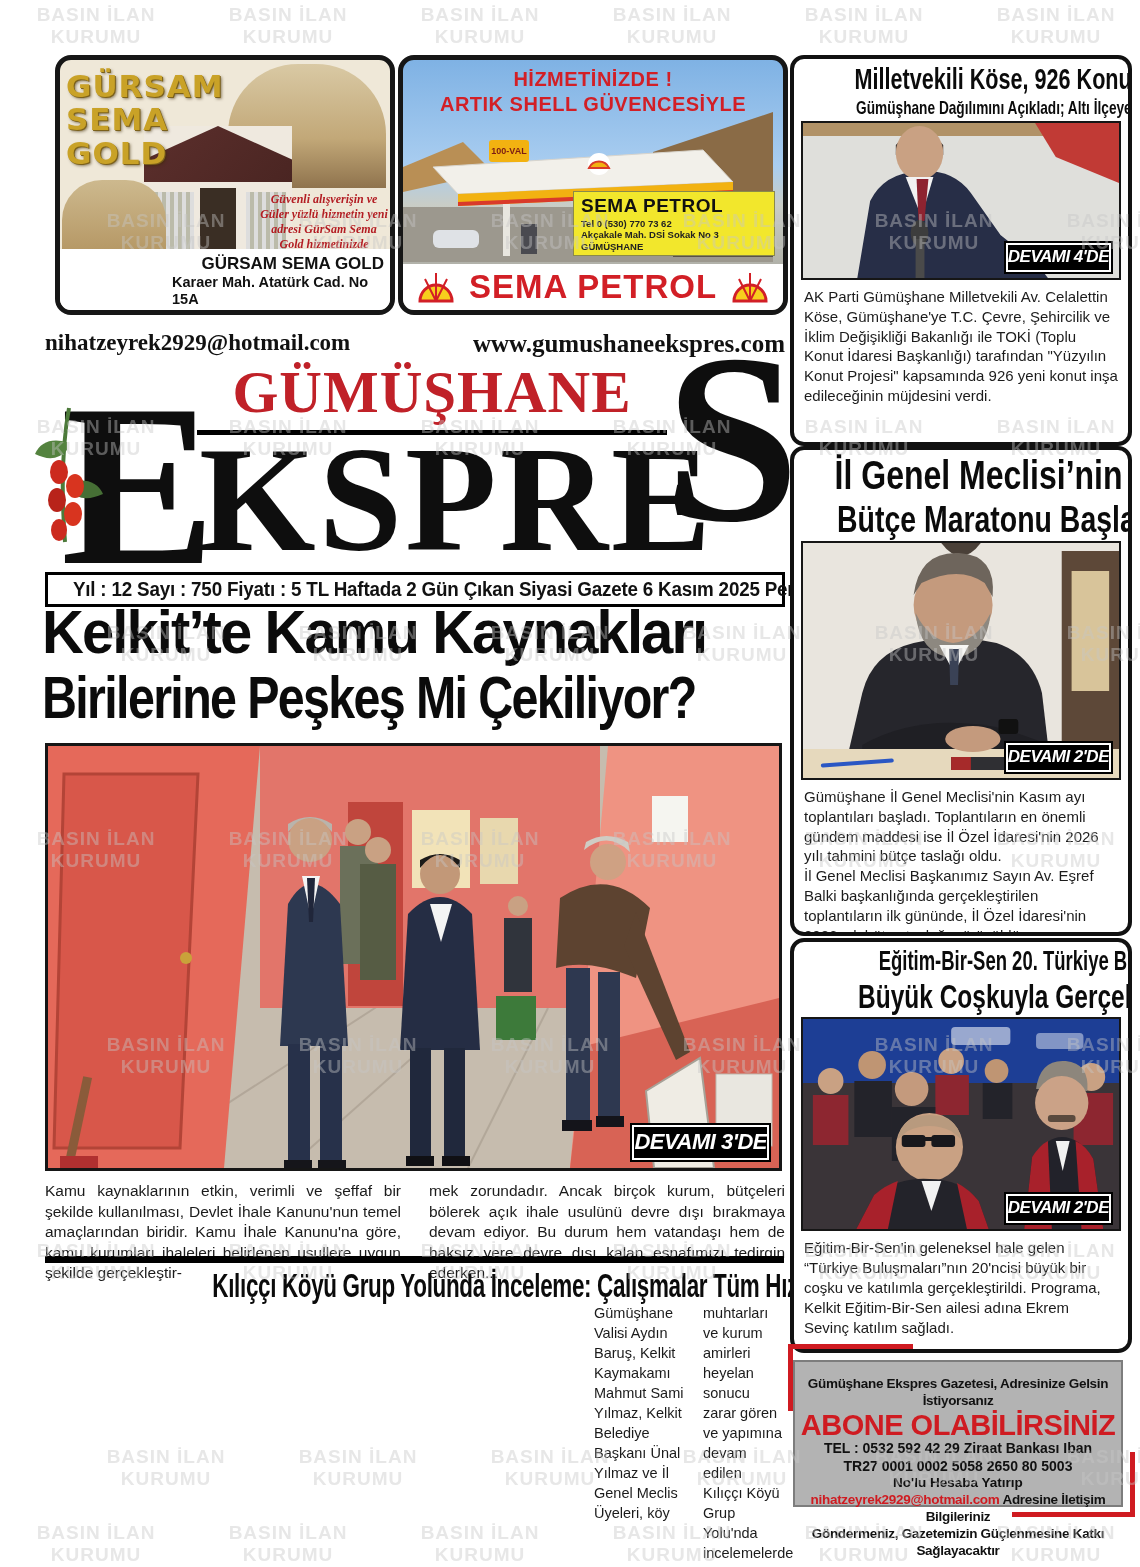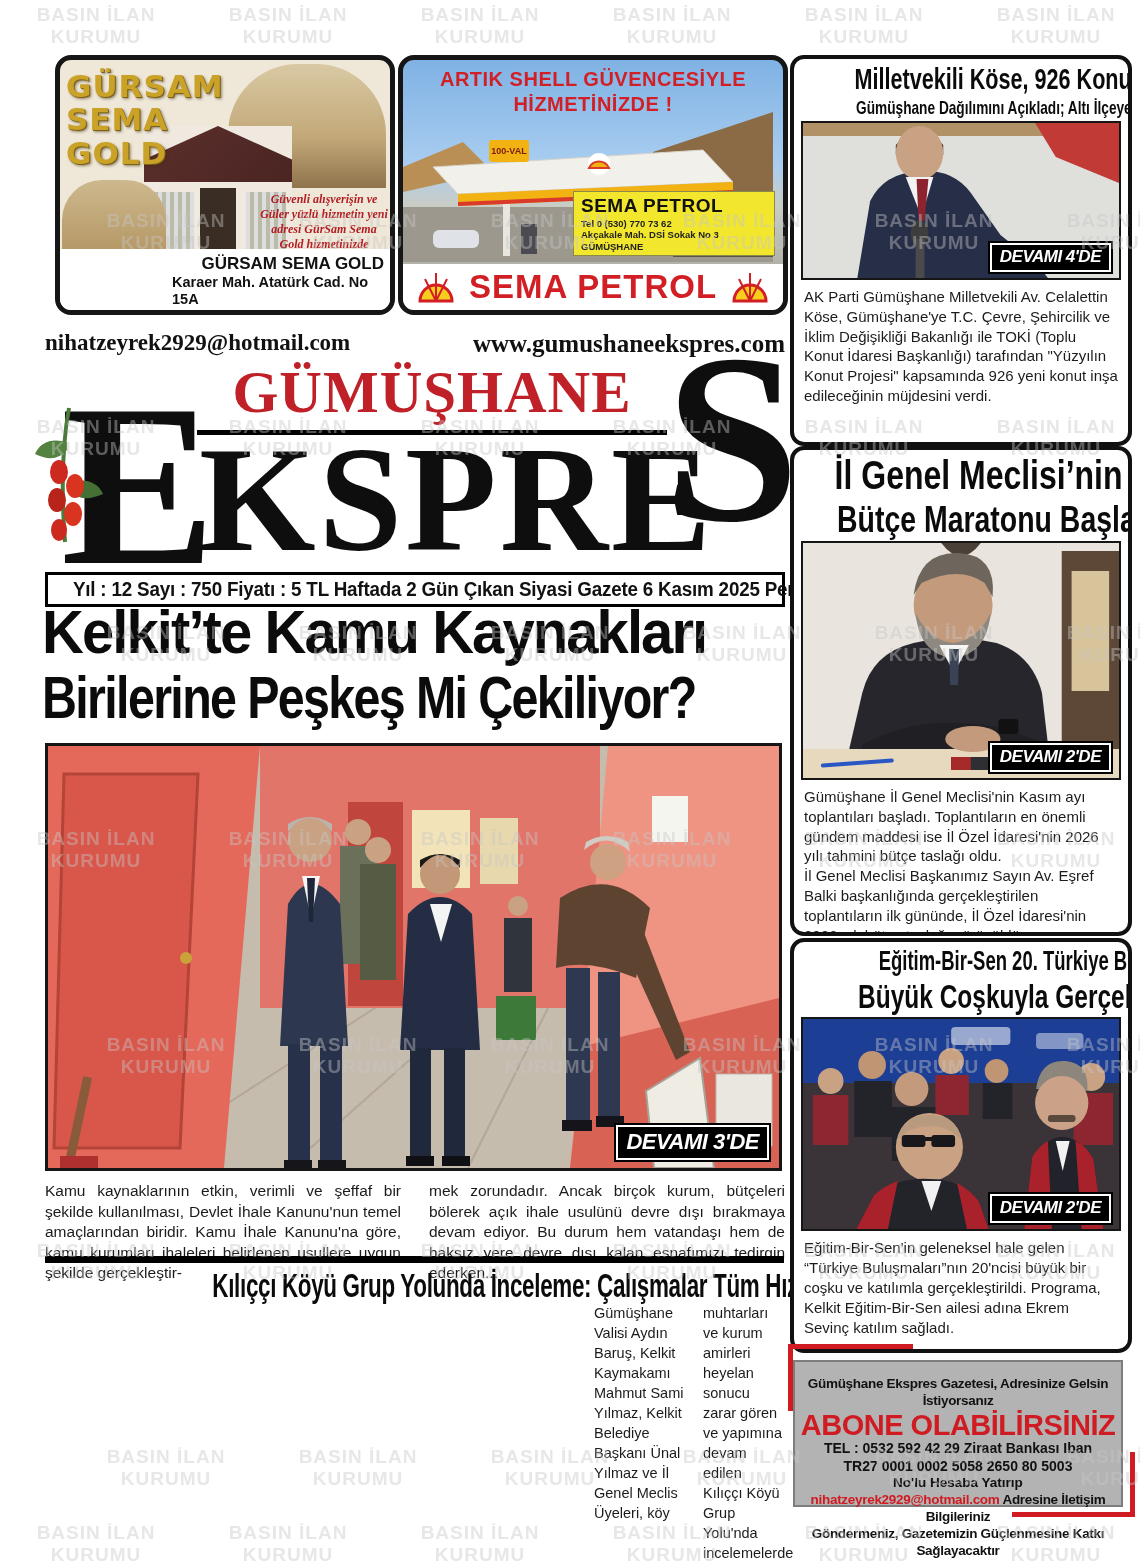--- a/index.html
+++ b/index.html
@@ -49,21 +49,21 @@
   .kspre{font-size:150px;line-height:.82;letter-spacing:3px;margin-top:3px;margin-left:2px;}
   .info-bar{margin-top:8px;border:3px solid #000;background:#fff;text-align:center;
       font-weight:bold;font-size:20px;padding:3px 0;letter-spacing:-.2px;}
   
   .lead-headline{left:42px;top:599px;width:744px;z-index:2;font-weight:bold;color:#0b0b0b;
       line-height:1.1;letter-spacing:-2px;}
   .lead-headline .l1{font-size:61px;} .lead-headline .l2{font-size:59px;}
   .photo{position:relative;border:3px solid #161616;background:#9a9a9a;overflow:hidden;z-index:2;}
   .photo svg{display:block;width:100%;height:100%;}
   .devami{position:absolute;right:10px;bottom:8px;background:#000;color:#fff;font-weight:bold;
-      font-style:italic;font-size:19px;padding:2px 8px 3px;border:2px solid #fff;outline:2px solid #000;
+      font-style:italic;font-size:19px;padding:2px 0 3px;border:2px solid #fff;outline:2px solid #000;
       letter-spacing:-.5px;z-index:3;}
   .devami.big{font-size:22px;}
   .lead-photo{left:45px;top:743px;width:731px;height:422px;}
   .lead-body{left:45px;top:1181px;width:740px;display:flex;gap:28px;z-index:2;}
   .lead-body .col{width:356px;font-size:15.5px;line-height:1.33;text-align:justify;color:#1b1b1b;}
   .rule{left:45px;top:1256px;width:739px;height:7px;background:#000;z-index:2;}
   .headline2{left:45px;top:1267px;width:740px;text-align:center;font-weight:bold;color:#0b0b0b;z-index:2;}
   .headline2 .sqz{font-size:33px;letter-spacing:-.5px;}
   .bcol{top:1303px;font-size:14.5px;line-height:1.38;color:#1b1b1b;z-index:2;}
   .bcol1{left:594px;width:99px;} .bcol2{left:703px;width:82px;}
@@ -332,22 +332,22 @@
     <div class="script-red">Güvenli alışverişin ve Güler yüzlü hizmetin yeni adresi GürSam Sema Gold hizmetinizde</div>
     <div class="adl-footer">
       <div class="adl-f1">GÜRSAM SEMA GOLD</div>
       <div class="adl-f2">Karaer Mah. Atatürk Cad. No 15A</div>
       <div class="adl-f3">Tel 0 530 605 8429</div>
     </div>
   </div>
 
   <div class="abs ad ad-right">
     <div class="shell-head">
+      <div>HİZMETİNİZDE !</div>
       <div>ARTIK SHELL GÜVENCESİYLE</div>
-      <div>HİZMETİNİZDE !</div>
     </div>
     <svg viewBox="0 0 370 150" style="position:absolute;left:0;top:52px;width:370px;height:150px;">
       <polygon points="250,40 370,0 370,110 250,95" fill="#8a6b46"></polygon>
       <polygon points="0,55 60,30 90,60 0,80" fill="#b98f55"></polygon>
       <rect x="0" y="95" width="370" height="55" fill="#9c988e"></rect>
       <polygon points="30,55 300,38 330,70 55,82" fill="#f2f0ea" stroke="#d8d4cc"></polygon>
       <polygon points="55,82 330,70 330,82 55,94" fill="#f2b211"></polygon>
       <polygon points="55,90 330,78 330,82 55,94" fill="#d93a2a"></polygon>
       <rect x="100" y="92" width="7" height="52" fill="#e8e6df"></rect>
       <rect x="170" y="88" width="7" height="56" fill="#e8e6df"></rect>

